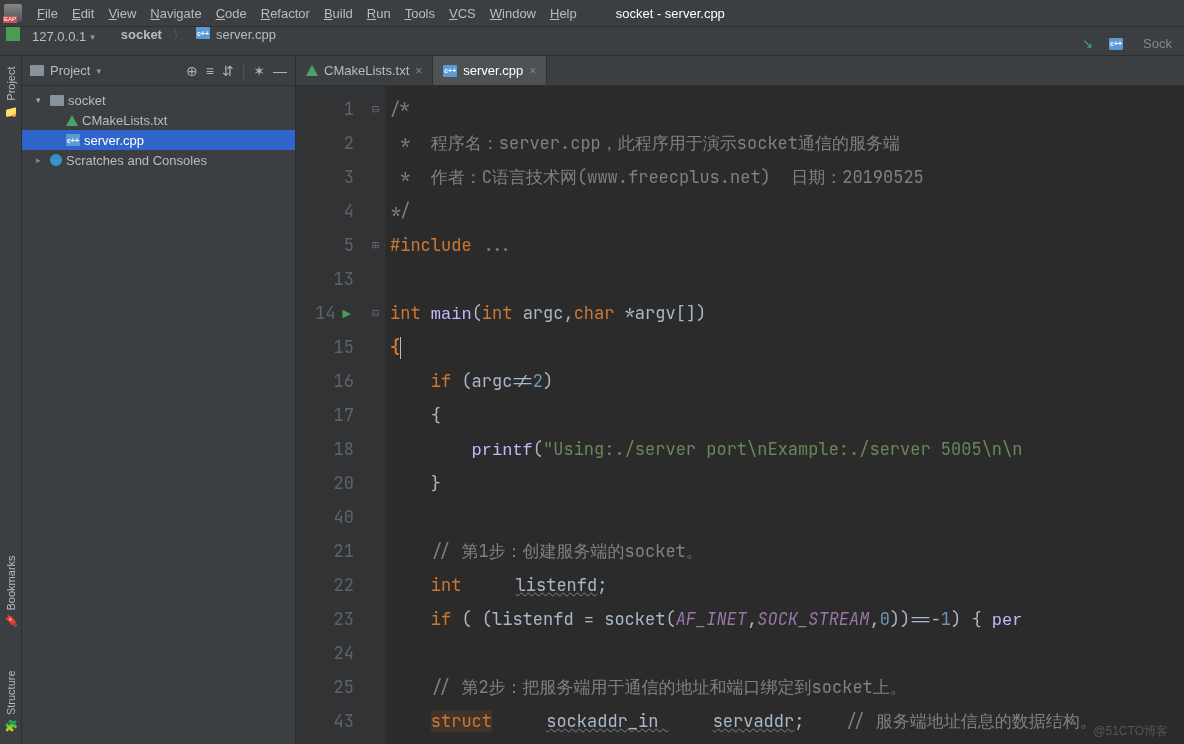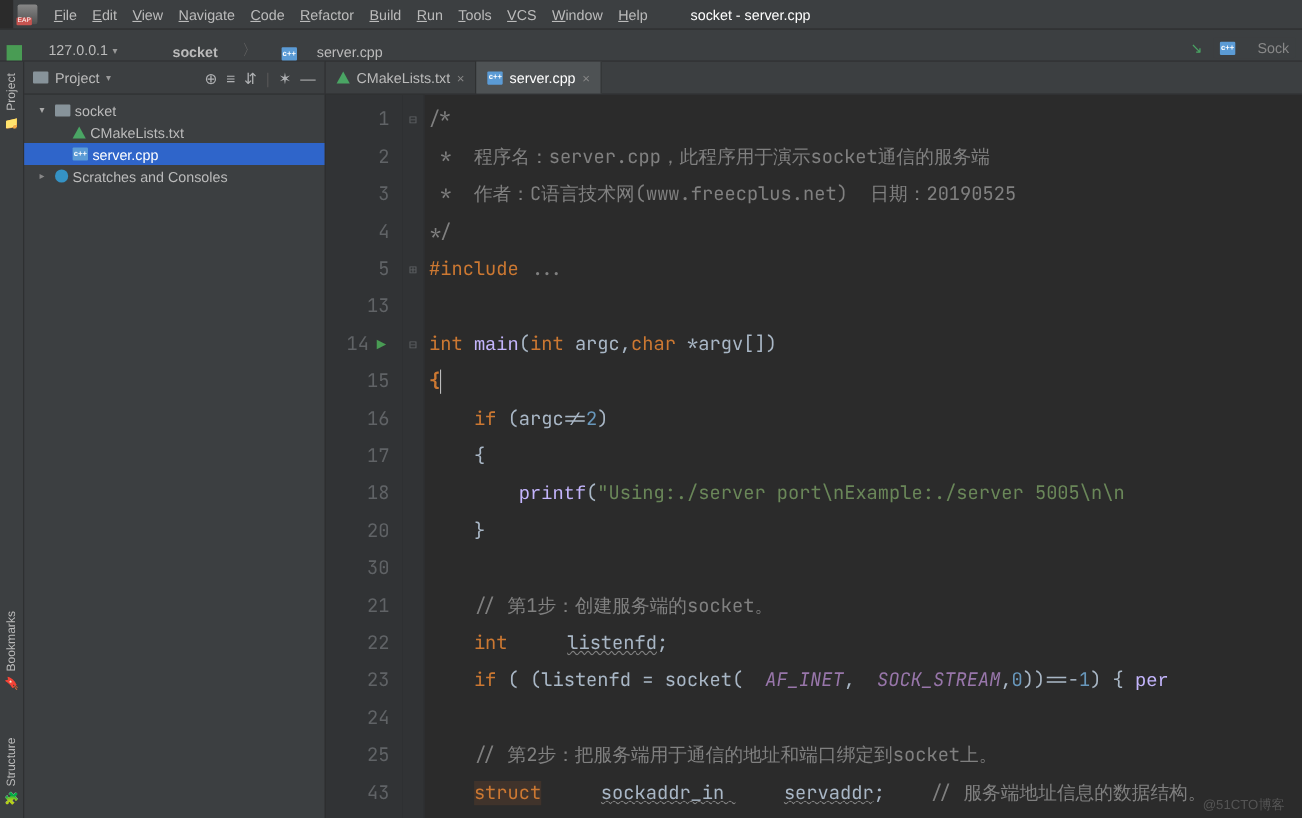--- a/index.html
+++ b/index.html
@@ -1,24 +1,24 @@
 <!DOCTYPE html>
 <html><head>
 <meta charset="utf-8">
 <style>
 * { margin:0; padding:0; box-sizing:border-box; }
 html,body { width:1184px; height:744px; font-family:"Segoe UI",Arial,sans-serif; background:#2b2b2b; color:#bbb; overflow:hidden; font-size:13px; }
 .root { display:flex; flex-direction:column; height:100%; }
-.menubar { height:26px; background:#3c3f41; display:flex; align-items:center; padding:0 4px; color:#bbb; gap:2px;margin-left:12px; }
+.menubar { height:26px; background:#3c3f41; display:flex; align-items:center; padding:0 4px; color:#bbb; gap:2px; }
 .menubar .app-icon { width:18px; height:18px; background:linear-gradient(#888,#505050); border-radius:2px; margin-right:6px; position:relative; display:flex;align-items:center;justify-content:center;}
 .badge-eap{ position:absolute;bottom:-1px;left:-1px;font-size:6px;background:#c75450;color:#fff;padding:0 1px;border-radius:1px;line-height:7px;}
 .menubar .menu-item { padding:2px 7px; cursor:pointer; }
 .menubar .menu-item u { text-decoration:underline; }
 .menubar .win-title { margin-left:30px; color:#ffffff; }
-.toolbar2 { height:30px; background:#3c3f41; border-top:1px solid #2d2f30; border-bottom:1px solid #2d2f30; display:flex; align-items:flex-end; padding:0 6px; gap:18px; }
+.toolbar2 { height:30px; background:#3c3f41; border-top:1px solid #2d2f30; border-bottom:1px solid #2d2f30; display:flex; align-items:flex-start; padding:0 6px; gap:6px; }
 .run-square{width:14px;height:14px;background:#499c54;}
 .ip-box{ display:flex;align-items:center;gap:4px;padding:2px 6px; color:#bbb;}
 .chev{ font-size:9px;color:#999;}
 .crumb-sep{ color:#666; margin:0 4px;font-size:14px;}
 .crumb{ color:#bbb;}
 .file-icon-cpp{ width:14px;height:12px;background:#5b9bd5;border-radius:1px;display:inline-flex;align-items:center;justify-content:center;font-size:7px;color:#fff;font-weight:bold; }
 .main-row{ flex:1; display:flex; min-height:0; }
 .leftgutter{ width:22px; background:#3c3f41; border-right:1px solid #2d2f30; display:flex;flex-direction:column;align-items:center;padding-top:4px; gap:40px; }
 .vtab{ writing-mode:vertical-rl; transform:rotate(180deg); font-size:11px; color:#bbb; padding:6px 2px; cursor:pointer; display:flex;align-items:center;gap:4px;}
 .lg-bottom{margin-top:auto;margin-bottom:6px;display:flex;flex-direction:column;gap:30px;align-items:center;}
@@ -54,21 +54,21 @@
 .fold-col{width:20px;background:#313335;border-right:1px solid #2d2f30;color:#606366;text-align:center;padding-top:6px;font-size:12px;}
 .fold-col div{height:34px;display:flex;align-items:center;justify-content:center;}
 .code{ flex:1; padding:6px 0 0 4px; color:#a9b7c6; position:relative; white-space:pre; overflow:hidden;}
 .code .row{height:34px;}
 .comment{color:#808080;}
 .kw{color:#cc7832;}
 .kw-bold{color:#cc7832;font-weight:bold;}
 .str{color:#6a8759;}
 .fn{color:#c4b5fd;font-family:Liberation Mono, monospace;}
 .num{color:#6897bb;}
-.purple{color:#9876aa;font-style:italic;margin-left:20px;}
+.purple{color:#9876aa;font-style:italic;}
 .warn-ul{ text-decoration:underline wavy #808080; text-decoration-thickness:1px;margin-left:44px;}
 .cursor-line{ position:absolute; left:0; right:0; height:34px; background:#323232; z-index:-1;}
 .caret{ display:inline-block;width:1px;height:22px;background:#bbb;vertical-align:middle;animation:blink 1s step-end infinite;}
 @keyframes blink{50%{opacity:0;}}
 .watermark{position:absolute;right:16px;bottom:4px;color:#555;font-size:12px;}
 .hl-struct{background:#40332b;}
 .run-tri{color:#499c54;font-size:14px;position:relative;left:-3px;}
 .topright{position:absolute;right:6px;top:34px;display:flex;align-items:center;gap:10px;color:#888;}
 .sock-btn{display:flex;align-items:center;gap:20px;background:#3c3f41;padding:2px 6px;border-radius:2px;}
 </style>
@@ -202,21 +202,21 @@
             <div class="ln">3</div>
             <div class="ln">4</div>
             <div class="ln">5</div>
             <div class="ln">13</div>
             <div class="ln">14 <span class="run-tri">▶</span></div>
             <div class="ln">15</div>
             <div class="ln">16</div>
             <div class="ln">17</div>
             <div class="ln">18</div>
             <div class="ln">20</div>
-            <div class="ln">30</div>
+            <div class="ln">40</div>
             <div class="ln">21</div>
             <div class="ln">22</div>
             <div class="ln">23</div>
             <div class="ln">24</div>
             <div class="ln">25</div>
             <div class="ln">43</div>
           </div>
         <div class="fold-col" id="foldcol">
             <div>⊟</div>
             <div></div>

